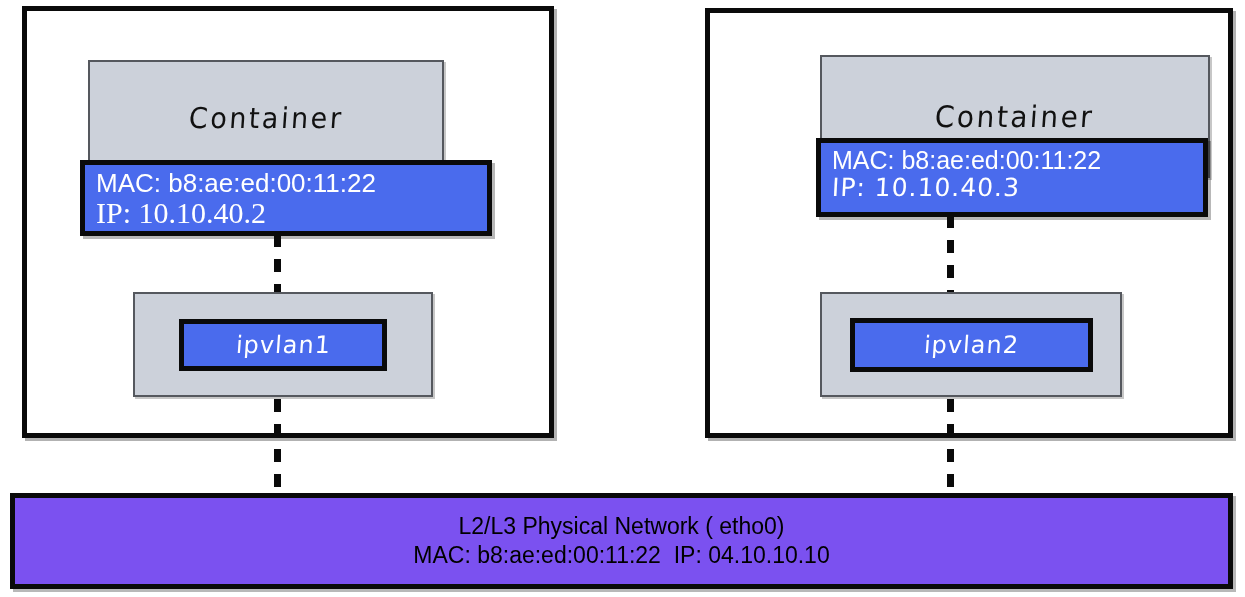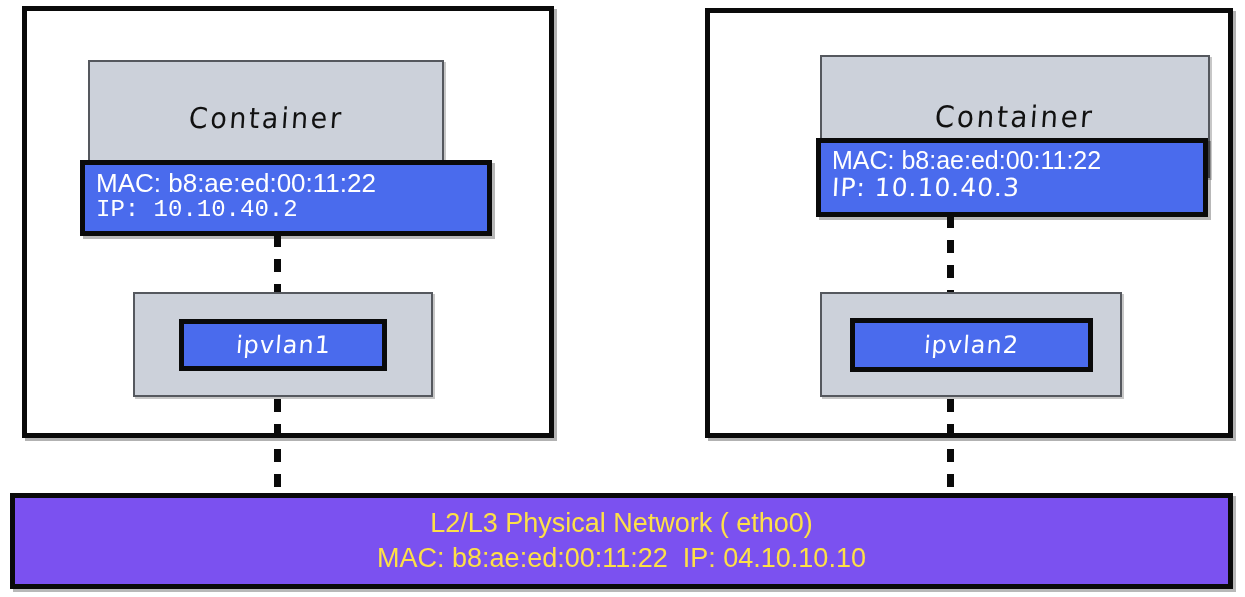--- a/index.html
+++ b/index.html
@@ -71,22 +71,22 @@
   .addr-line {
     color: #ffffff;
     white-space: nowrap;
     line-height: 1.08;
   }
   .addr-mac {
     font-family: "Liberation Sans", sans-serif;
     font-size: 26px;
   }
   .addr-ip-sans {
-    font-family: Liberation Mono, monospace;
-    font-size: 24px;
+    font-family: Liberation Serif, serif;
+    font-size: 30px;
   }
   .addr-ip-hand {
     font-family: "DejaVu Sans", sans-serif;
     font-size: 25px;
     letter-spacing: 1px;
     transform: skewX(-3deg);
     display: inline-block;
   }
   #addr-box-right .addr-mac { font-size: 25px; }
 
@@ -153,22 +153,22 @@
     border: 5px solid #0a0a0a;
     box-sizing: border-box;
     display: flex;
     flex-direction: column;
     align-items: center;
     justify-content: center;
     box-shadow: 3px 3px 0 rgba(0,0,0,0.28);
   }
   .physnet-line {
     font-family: "Liberation Sans", sans-serif;
-    color: #fde047;
-    font-size: 27px;
+    color: #000000;
+    font-size: 23px;
     line-height: 1.28;
     white-space: pre;
   }
 </style>
 </head>
 <body>
 
 <div id="canvas">
 
   <div class="host-panel" id="host-left"></div>

